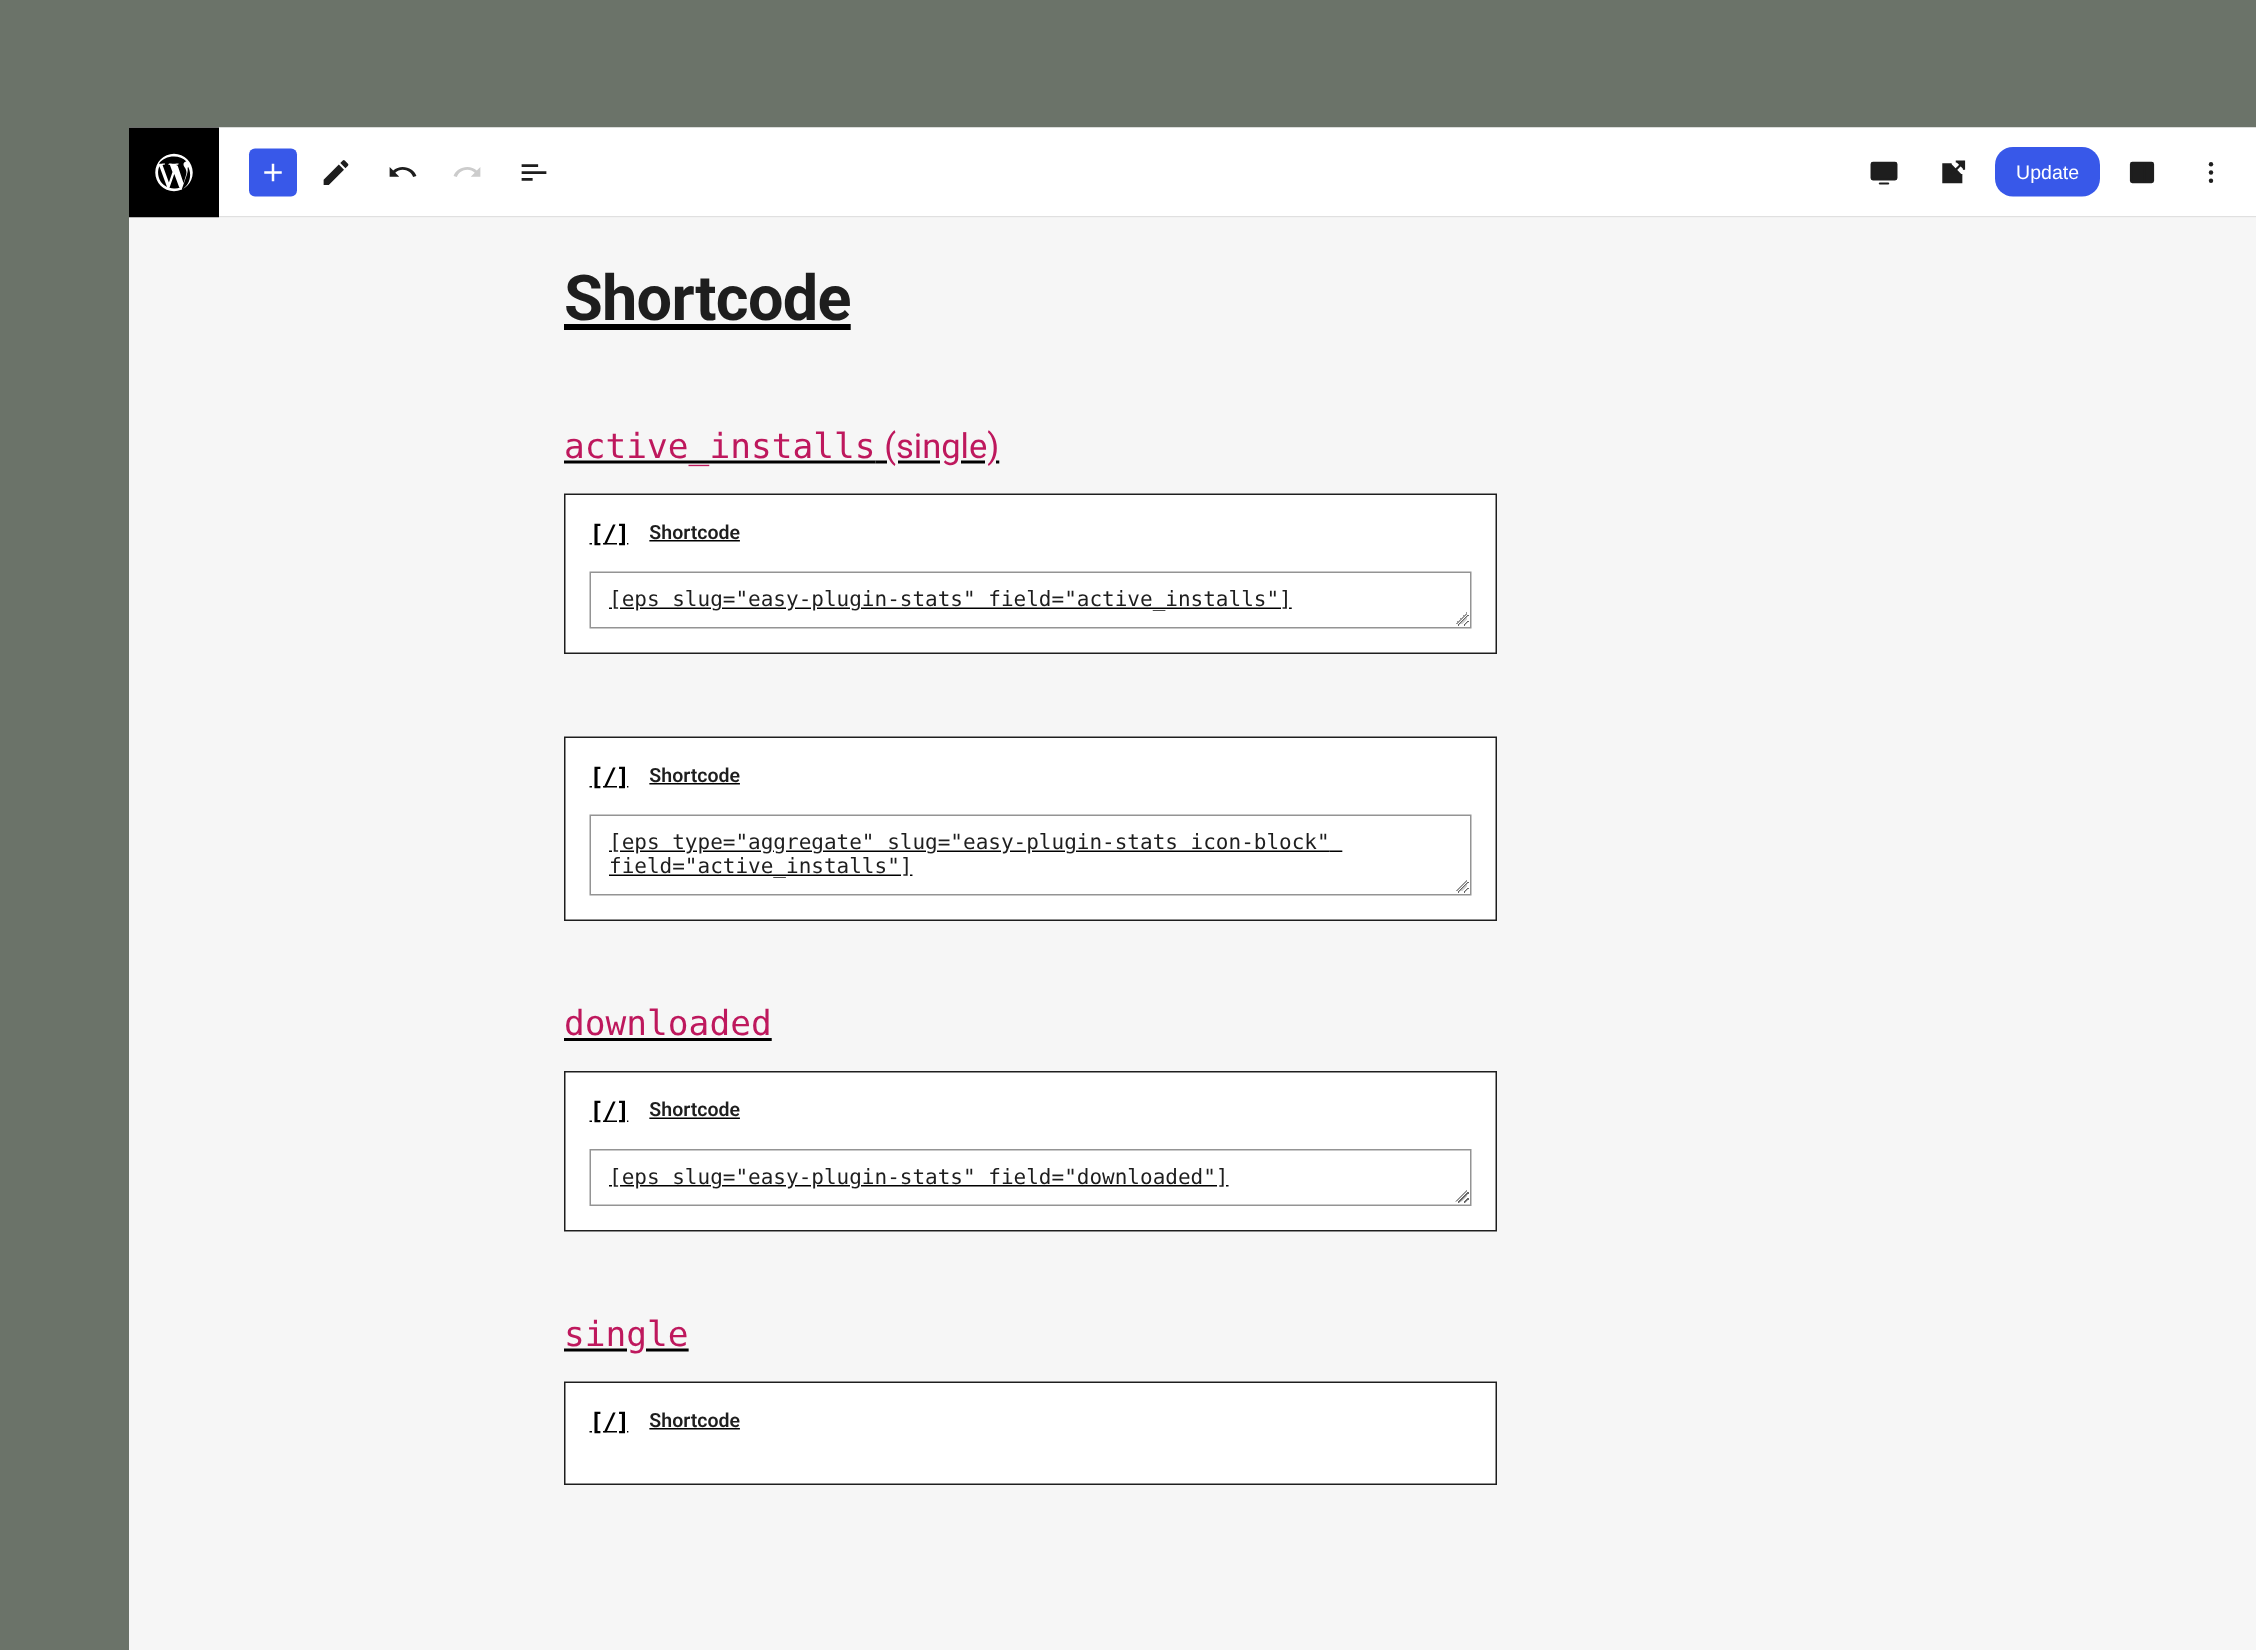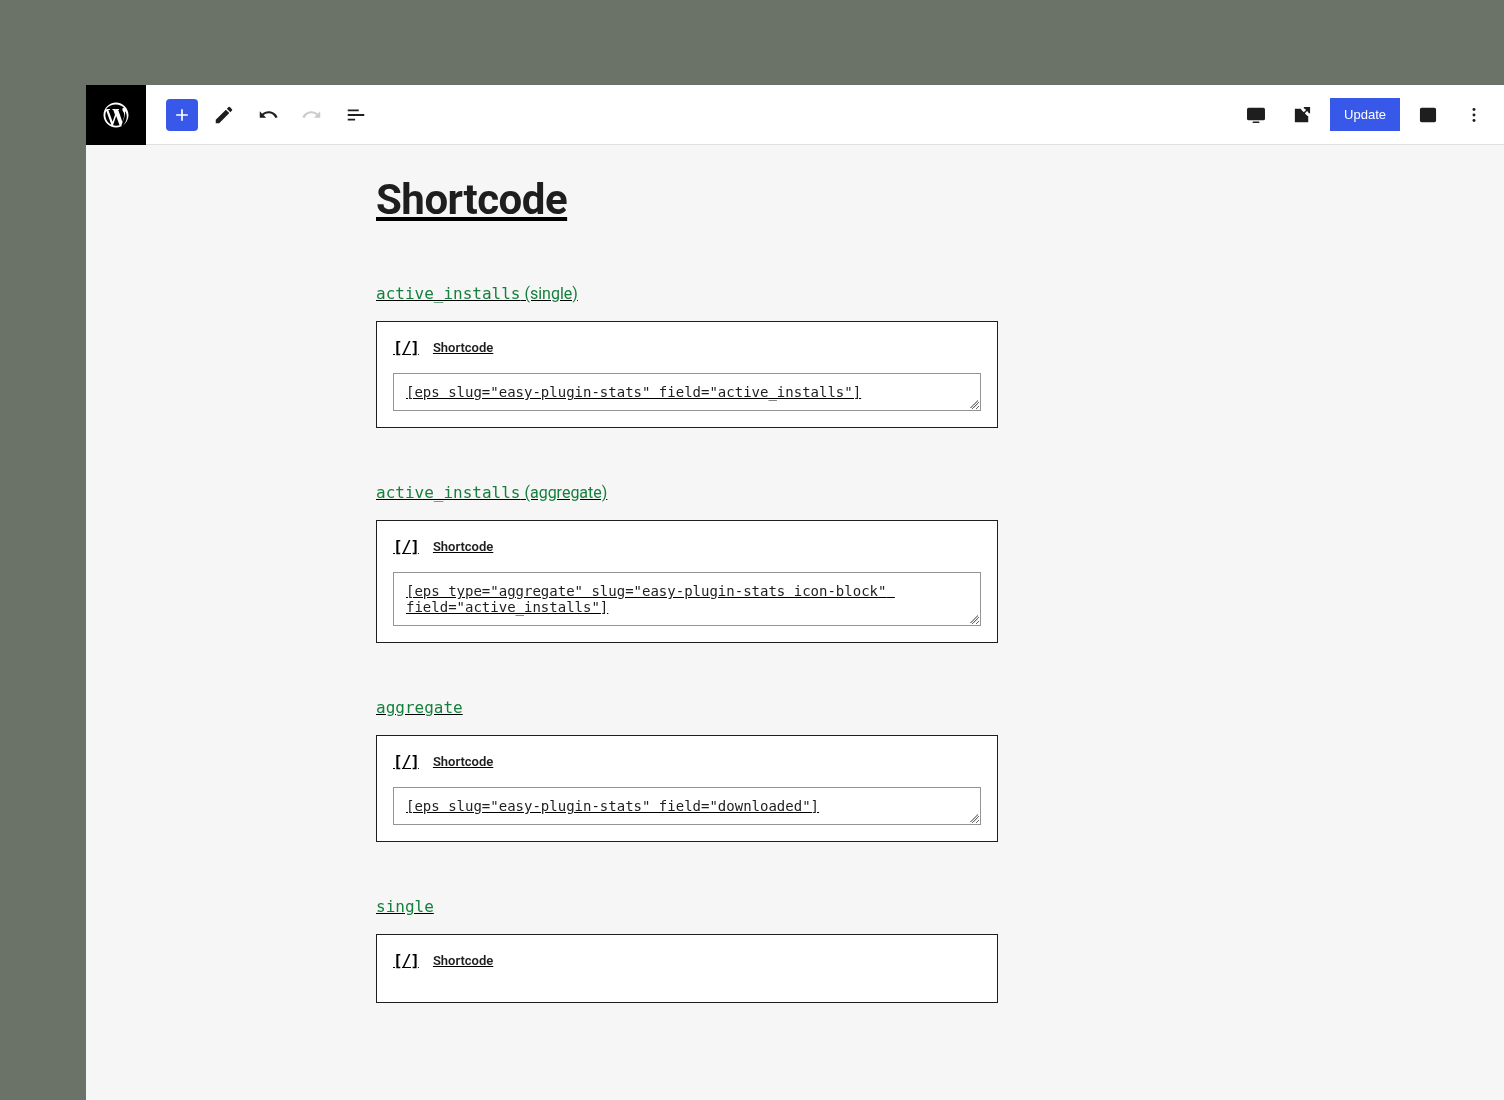--- a/index.html
+++ b/index.html
@@ -63,21 +63,21 @@
     display: flex;
     align-items: center;
     gap: 10px;
     padding-right: 12px;
   }
   .update-btn {
     background: #3858e9;
     color: #fff;
     border: none;
     padding: 9px 14px;
-    border-radius: 0;
+    border-radius: 12px;
     font-size: 13px;
     font-weight: 500;
     cursor: pointer;
   }
   .canvas {
     flex: 1;
     background: #f6f6f6;
     overflow-y: auto;
     padding: 30px 0 0 0;
     text-decoration: underline;
@@ -88,22 +88,22 @@
   }
   .page-title {
     font-size: 42px;
     font-weight: 700;
     color: #1e1e1e;
     margin-bottom: 60px;
     letter-spacing: -0.5px;
   }
   .section-heading {
     font-family: ui-monospace, Menlo, Consolas, monospace;
-    font-size: 16px;
-    color: #15803d;
+    font-size: 23px;
+    color: #be185d;
     margin-bottom: 18px;
   }
   .section-heading .suffix {
     font-family: -apple-system, BlinkMacSystemFont, "Segoe UI", Roboto, sans-serif;
   }
   .shortcode-block {
     border: 1px solid #1e1e1e;
     background: #fff;
     padding: 16px;
     margin-bottom: 55px;
@@ -223,33 +223,30 @@
         <span>active_installs</span><span class="suffix"> (single)</span>
       </div>
       <div class="shortcode-block">
         <div class="block-header">
           <span class="block-header-icon">[/]</span>
           <span class="block-header-label">Shortcode</span>
         </div>
         <div class="code-box">[eps slug="easy-plugin-stats" field="active_installs"]</div>
       </div>
 
+      <div class="shortcode-block">
+        <div class="block-header">
+          <span class="block-header-icon">[/]</span>
+          <span class="block-header-label">Shortcode</span>
+        </div>
+        <div class="code-box">[eps type="aggregate" slug="easy-plugin-stats icon-block" field="active_installs"]</div>
+      </div>
+
       <div class="section-heading">
-        <span>active_installs</span><span class="suffix"> (aggregate)</span>
-      </div>
-      <div class="shortcode-block">
-        <div class="block-header">
-          <span class="block-header-icon">[/]</span>
-          <span class="block-header-label">Shortcode</span>
-        </div>
-        <div class="code-box">[eps type="aggregate" slug="easy-plugin-stats icon-block" field="active_installs"]</div>
-      </div>
-
-      <div class="section-heading">
-        <span>aggregate</span><span class="suffix"></span>
+        <span>downloaded</span><span class="suffix"></span>
       </div>
       <div class="shortcode-block">
         <div class="block-header">
           <span class="block-header-icon">[/]</span>
           <span class="block-header-label">Shortcode</span>
         </div>
         <div class="code-box">[eps slug="easy-plugin-stats" field="downloaded"]</div>
       </div>
 
       <div class="section-heading">

